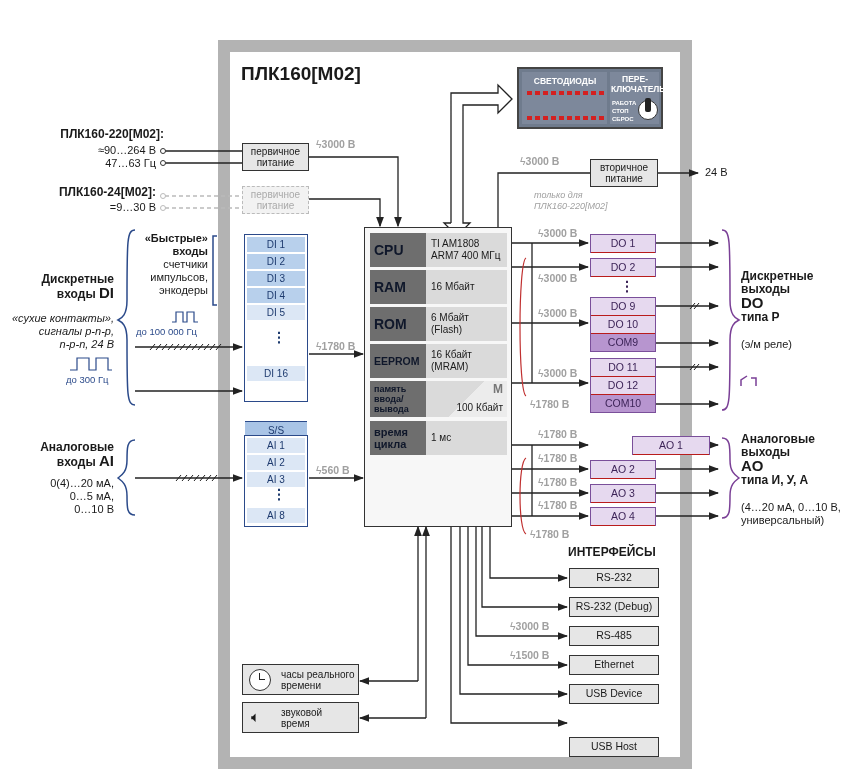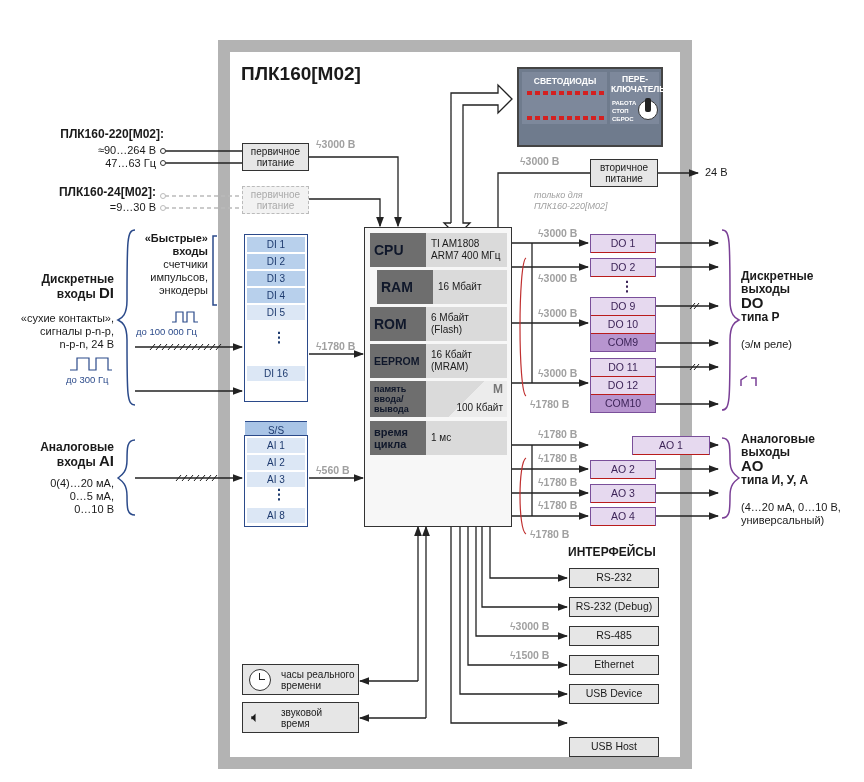--- a/index.html
+++ b/index.html
@@ -19,21 +19,21 @@
   .dirow.light{background:#dce7f5;}
   .dirow.ss{left:0;right:0;height:17px;line-height:17px;background:#a9c4e6;border-top:1.5px solid #2b4a8a;}
   .cpu{position:absolute;left:364px;top:227px;width:148px;height:300px;border:1.5px solid #333;background:#f7f7f7;box-sizing:border-box;}
   .crow{position:absolute;left:5px;width:137px;display:flex;}
   .ckey{width:56px;background:#6e6e6e;color:#0f172a;font-weight:bold;display:flex;align-items:center;padding-left:4px;box-sizing:border-box;}
   .cval{flex:1;background:#dadada;font-size:10px;line-height:12px;display:flex;align-items:center;padding-left:5px;box-sizing:border-box;}
   .dobox{position:absolute;border:1.5px solid #7a4f9a;background:#dccbe8;font-size:10.5px;text-align:center;color:#3d2458;box-sizing:border-box;}
   .dobox .r{height:17px;line-height:17px;background:#e6d9ef;border-bottom:1px solid #b91c1c;}
   .dobox .r.com{background:#b795cf;border-bottom:none;}
   .ibox{position:absolute;left:569px;width:90px;height:20px;border:1.5px solid #333;background:#e6e6e6;font-size:10.5px;line-height:17px;text-align:center;box-sizing:border-box;}
-  .panel{position:absolute;left:517px;top:67px;width:146px;height:80px;background:#6f7b8d;border:2px solid #444;box-sizing:border-box;padding-left:48px;}
+  .panel{position:absolute;left:517px;top:67px;width:146px;height:62px;background:#6f7b8d;border:2px solid #444;box-sizing:border-box;padding-left:48px;}
   .panel .inner1{position:absolute;left:3px;top:3px;width:85px;height:52px;background:#7d889b;}
   .panel .inner2{position:absolute;left:91px;top:3px;width:49px;height:52px;background:#7d889b;}
   .ptxt{position:absolute;color:#fff;font-weight:bold;font-size:8.5px;text-align:center;}
   .led{position:absolute;width:5px;height:4px;background:#d42020;}
   .dots{font-size:14px;font-weight:bold;letter-spacing:0;}
 </style>
 </head>
 <body>
 
 <div class="frame"></div>
@@ -197,21 +197,21 @@
 </div>
 <div class="box" style="left:590px;top:159px;width:68px;height:28px;">
   <span><span>вторичное</span><br><span>питание</span></span>
 </div>
 <div class="abs" style="left:705px;top:166px;font-size:11px;">24 В</div>
 
 <div class="lbl" style="left:20px;top:272px;width:94px;font-weight:bold;font-size:12px;line-height:14px;">
   <span>Дискретные</span><br>
   <span>входы</span> <span style="font-size:15px;">DI</span>
 </div>
-<div class="lbl" style="left:10px;top:312px;width:104px;line-height:13px;">
+<div class="lbl" style="left:10px;top:312px;width:104px;line-height:13px;font-style:italic;">
   <span>«сухие контакты»,</span><br>
   <span>сигналы p-n-p,</span><br>
   <span>n-p-n, 24 В</span>
 </div>
 <div class="abs" style="left:66px;top:374px;font-size:9.5px;color:#2b4a8a;">до 300 Гц</div>
 
 <div class="lbl" style="left:136px;top:232px;width:72px;line-height:13px;">
   <span style="font-weight:bold;">«Быстрые»</span><br>
   <span style="font-weight:bold;">входы</span><br>
   <span>счетчики</span><br>
@@ -251,21 +251,21 @@
 <div class="volt" style="left:316px;top:464px;"><span class="bolt">ϟ</span><span>560 В</span></div>
 
 <div class="cpu">
   <div class="crow" style="top:5px;height:34px;">
     <div class="ckey" style="font-size:14px;">CPU</div>
     <div class="cval">
         <span><span>TI AM1808</span><br><span>ARM7  400 МГц</span></span>
       </div>
   </div>
   <div class="crow" style="top:42px;height:34px;">
-    <div class="ckey" style="font-size:14px;margin-left:7px;">RAM</div>
+    <div class="ckey" style="font-size:14px;">RAM</div>
     <div class="cval">16 Мбайт</div>
   </div>
   <div class="crow" style="top:79px;height:34px;">
     <div class="ckey" style="font-size:14px;">ROM</div>
     <div class="cval">
         <span><span>6 Мбайт</span><br><span>(Flash)</span></span>
       </div>
   </div>
   <div class="crow" style="top:116px;height:34px;">
     <div class="ckey" style="font-size:10.5px;">EEPROM</div>

